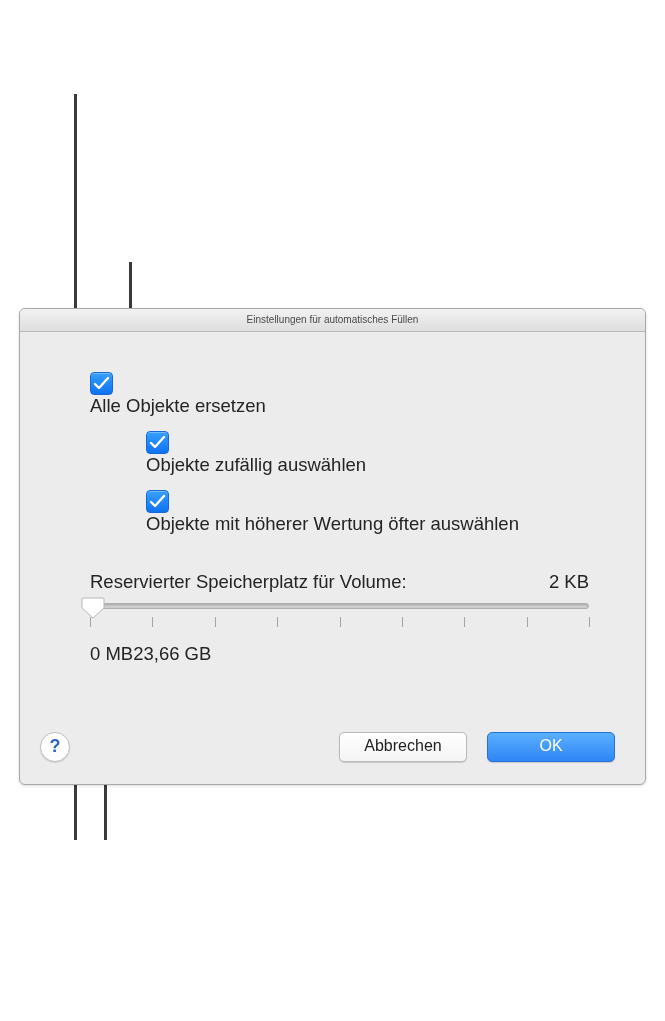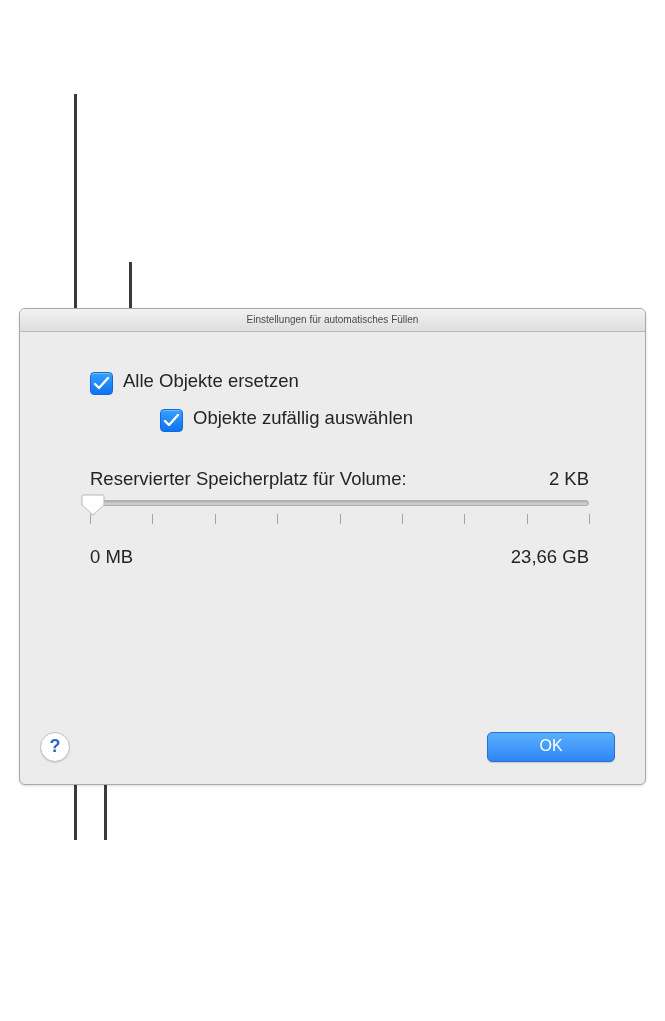--- a/index.html
+++ b/index.html
@@ -46,35 +46,36 @@
     position: relative;
     padding: 38px 46px 30px 70px;
   }
   
   .check-row {
     display: flex;
     align-items: flex-start;
     margin-bottom: 12px;
     font-size: 18.5px;
     color: #242424;
+    flex-direction: column;
   }
   .checkbox {
     flex: 0 0 21px;
     width: 21px;
     height: 21px;
     border-radius: 4px;
     background: linear-gradient(#35a0ff, #0f72f2);
     border: 1px solid #1668d6;
     margin-right: 10px;
     margin-top: 2px;
     position: relative;
     box-shadow: 0 1px 0 rgba(255,255,255,0.3) inset;
   }
   .checkbox svg { position: absolute; left: 2px; top: 3px; }
-  .sub-row { margin-left: 30px; padding-left: 40px; }
+  .sub-row { margin-left: 16px; padding-left: 40px; }
   
   .slider-block { margin-top: 36px; padding-right: 10px; }
   .slider-label-row {
     display: flex;
     justify-content: space-between;
     font-size: 18.5px;
     color: #242424;
     margin-bottom: 6px;
     gap: 36px;
   }
@@ -104,24 +105,23 @@
   }
   .tick {
     position: absolute;
     top: 18px;
     width: 1px;
     height: 10px;
     background: #a5a5a5;
   }
   .scale-labels {
     display: flex;
-    justify-content: space-between;
     font-size: 18.5px;
     color: #242424;
-    margin-top: 8px;
+    margin-top: 2px;
     padding: 0 0px;
   }
   
   .buttons-row {
     position: absolute;
     left: 20px;
     right: 30px;
     bottom: 22px;
     display: flex;
     align-items: center;
@@ -196,20 +196,28 @@
 
     <div class="check-row sub-row">
       <div class="checkbox">
         <svg width="17" height="15" viewBox="0 0 17 15">
           <polyline points="2,8 6,12 15,2" fill="none" stroke="#ffffff" stroke-width="2.4" stroke-linecap="round" stroke-linejoin="round"></polyline>
         </svg>
       </div>
       <span>Objekte zufällig auswählen</span>
     </div>
 
+    <div class="check-row sub-row">
+      <div class="checkbox">
+        <svg width="17" height="15" viewBox="0 0 17 15">
+          <polyline points="2,8 6,12 15,2" fill="none" stroke="#ffffff" stroke-width="2.4" stroke-linecap="round" stroke-linejoin="round"></polyline>
+        </svg>
+      </div>
+      <span>Objekte mit höherer Wertung öfter auswählen</span>
+    </div>
 
     <div class="slider-block">
       <div class="slider-label-row">
         <span>Reservierter Speicherplatz für Volume:</span>
         <span>2 KB</span>
       </div>
       <div class="slider-track-wrap">
         <div class="slider-track"></div>
 
         <div class="tick" style="left:0%;"></div>
@@ -232,15 +240,16 @@
         <span>0 MB</span>
         <span>23,66 GB</span>
       </div>
     </div>
 
   </div>
 
   <div class="help-btn">?</div>
 
   <div class="buttons-row">
+    <div class="btn btn-cancel">Abbrechen</div>
     <div class="btn btn-ok">OK</div>
   </div>
 </div>
 
 </body></html>

